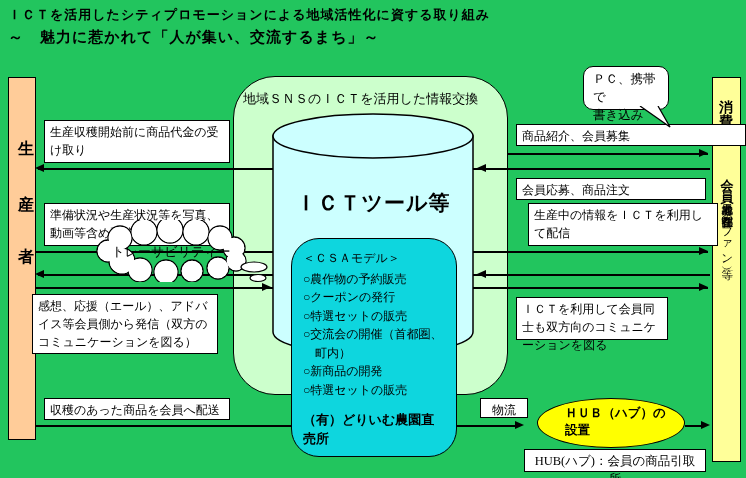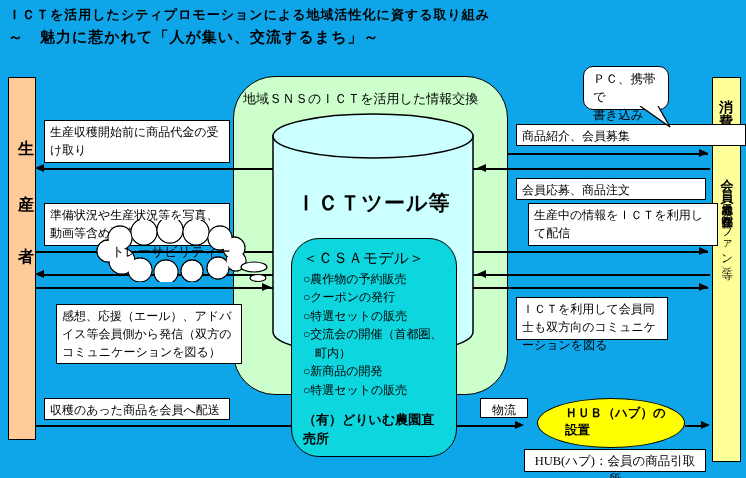--- a/index.html
+++ b/index.html
@@ -1,17 +1,17 @@
 <!DOCTYPE html>
 <html style="--producer: #FFCC99; --consumer: #FFFF99; --sns-green: #CCFFCC; --cylinder: #CCFFFF; --csa: #0ED6DE; --hub-yellow: #FFFF00; --line: #000000;"><head>
 <meta charset="utf-8">
 <style>
   html,body{margin:0;padding:0;background:#fff;}
   #canvas{
-    position:relative;width:746px;height:478px;background:#0ea5e9;overflow:hidden;
+    position:relative;width:746px;height:478px;background:#22c55e;overflow:hidden;
     font-family:"Liberation Sans","DejaVu Sans",sans-serif;color:#000;
   }
   .abs{position:absolute;}
   
   .title1{left:8px;top:6px;font-size:13px;font-weight:bold;letter-spacing:1px;}
   .title2{left:8px;top:28px;font-size:15px;font-weight:bold;letter-spacing:1px;}
   
   .sidebar{border:1.5px solid #000;box-sizing:border-box;}
   .producer{left:8px;top:77px;width:28px;height:363px;background:var(--producer);}
   .producer-text{left:8px;top:77px;width:28px;height:363px;display:block;
@@ -33,29 +33,29 @@
   .head{width:0;height:0;z-index:2;}
   .head-l{border-top:4px solid transparent;border-bottom:4px solid transparent;border-right:9px solid var(--line);}
   .head-r{border-top:4px solid transparent;border-bottom:4px solid transparent;border-left:9px solid var(--line);}
   
   .cyl-svg{left:270px;top:112px;z-index:3;}
   .cyl-label{left:280px;top:189px;width:186px;text-align:center;font-size:21px;font-weight:bold;z-index:3;letter-spacing:1px;}
   
   .csa{left:291px;top:238px;width:166px;height:219px;background:var(--csa);
     border:1.8px solid #000;border-radius:28px;box-sizing:border-box;z-index:4;
     padding:10px 9px 0 11px;font-size:12px;line-height:18.5px;}
-  .csa-heading{font-size:15px;margin-bottom:2px;}
+  .csa-heading{font-size:12px;margin-bottom:2px;}
   .csa-item{padding-left:12px;text-indent:-12px;}
   .csa-footer{margin-top:12px;font-size:13px;font-weight:bold;}
   
   .lbox{border:1.2px solid #000;background:#fff;box-sizing:border-box;
     font-size:12px;line-height:18px;padding:2px 5px;z-index:4;}
   .b-l1{left:44px;top:120px;width:186px;height:43px;}
   .b-l2{left:44px;top:203px;width:186px;height:43px;}
-  .b-l3{left:56px;top:294px;width:186px;height:60px;margin-top:10px;}
+  .b-l3{left:32px;top:294px;width:186px;height:60px;}
   .b-l4{left:44px;top:398px;width:186px;height:22px;}
   .b-r1{left:516px;top:124px;width:230px;height:22px;font-family:Liberation Serif, serif;}
   .b-r2{left:516px;top:178px;width:190px;height:22px;}
   .b-r3{left:528px;top:203px;width:190px;height:43px;}
   .b-r4{left:516px;top:297px;width:152px;height:43px;}
   .b-log{left:480px;top:398px;width:48px;height:20px;text-align:center;z-index:5;}
   .b-hubnote{left:524px;top:449px;width:182px;height:23px;text-align:center;z-index:5;
     font-family:"Liberation Serif","DejaVu Serif",serif;font-size:12.5px;}
   
   .cloud-svg{left:88px;top:220px;z-index:5;}

